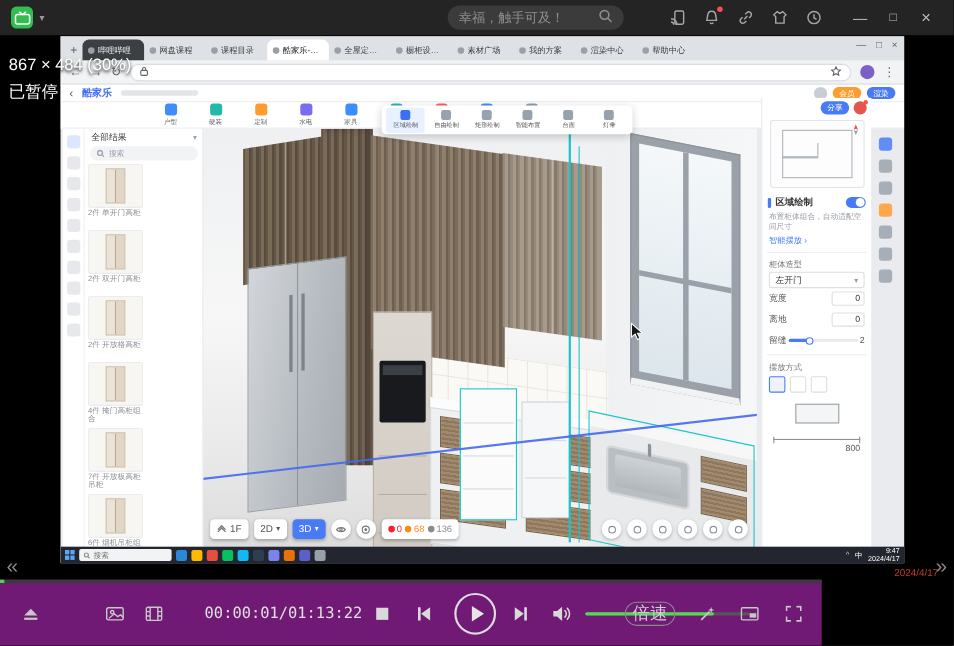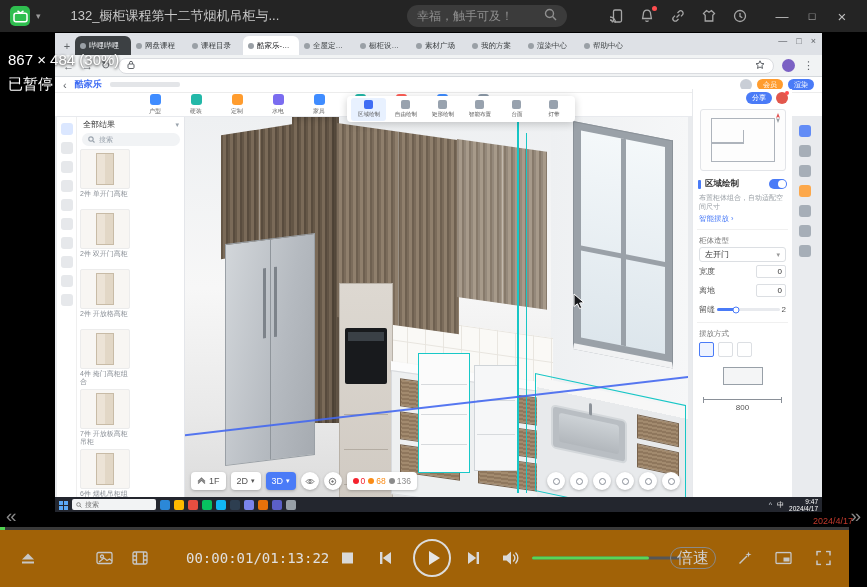--- a/index.html
+++ b/index.html
@@ -195,37 +195,37 @@
   .p-knob{position:absolute;left:30%;top:50%;width:7px;height:7px;border-radius:50%;background:#fff;
     border:1.5px solid #4a7bf7;transform:translate(-50%,-50%)}
   .p-place-row{display:flex;gap:4px;padding:2px 6px}
   .p-place{width:15px;height:15px;border:1px solid #dcdfe3;border-radius:2px}
   .p-place.sel{border-color:#4a7bf7;background:#eef3ff}
   .p-diagram{margin:8px 10px 0}
   .pd-wall{width:40px;height:18px;border:1.5px solid #98a0a8;margin:0 auto;background:#f4f5f6}
   .pd-dim{position:relative;margin-top:14px;height:1px;background:#8a9098}
   .pd-dim i{position:absolute;top:-2.5px;width:1px;height:6px;background:#8a9098}
   .pd-dim i.a{left:0}.pd-dim i.b{right:0}
-  .pd-val{text-align:center;color:#555;font-size:8px;margin-top:3px}
+  .pd-val{text-align:right;color:#555;font-size:8px;margin-top:3px}
 
   .rail{position:absolute;left:740px;top:88px;width:20px;height:240px;display:flex;
     flex-direction:column;align-items:center;gap:8px;padding-top:4px}
   .rail-ic{width:12px;height:12px;border-radius:3px;flex:none;opacity:.85}
 
   
   .taskbar{position:absolute;left:0;top:464px;width:767px;height:15px;background:#23262e;
     display:flex;align-items:center;gap:4px;padding:0 4px;z-index:60}
   .tkb-search{width:84px;height:11px;background:#f2f3f4;border-radius:2px;display:flex;
     align-items:center;gap:3px;padding:0 4px;color:#777;font-size:7px;flex:none}
   .tkb-app{width:10px;height:10px;border-radius:2px;flex:none}
   .tkb-tray{margin-left:auto;display:flex;align-items:center;gap:5px;color:#cfd3da;font-size:7px}
   .tkb-clock{text-align:right;line-height:7px;font-size:6.5px;color:#fff}
 
   
-  .controls{position:absolute;left:0;top:527px;width:849px;height:60px;background:#a16207}
+  .controls{position:absolute;left:0;top:527px;width:747px;height:60px;background:#701a75}
   .progress{position:absolute;left:0;top:0;width:100%;height:3px;background:#3a3a3a;cursor:pointer}
   .played{height:100%;background:#52d252}
   .cbtn{position:absolute;top:31px;transform:translateY(-50%);display:flex;align-items:center;
     justify-content:center;cursor:pointer}
   .time{position:absolute;left:186px;top:31px;transform:translateY(-50%);
     font-family:"DejaVu Sans Mono",monospace;font-size:14px;color:#e0e0e0}
   .playbtn{left:413px;width:38px;height:38px;border:2px solid #dcdcdc;border-radius:50%}
   .playbtn svg{margin-left:3px}
   .vol{position:absolute;left:532px;top:31px;transform:translateY(-50%);width:150px;height:3px;
     background:#565656;border-radius:2px;cursor:pointer}
@@ -239,21 +239,20 @@
 <div class="app">
 
   <header class="titlebar">
     <div class="logo">
       <svg width="15" height="13" viewBox="0 0 15 13" fill="none" stroke="#fff" stroke-width="1.5">
           <rect x="1" y="3.2" width="13" height="8.6" rx="2"></rect>
           <path d="M4.5 0.8 L7.5 3.2 L10.5 0.8"></path>
         </svg>
     </div>
     <span class="menu-chev">▾</span>
-    <div class="tb-title">132_橱柜课程第十二节烟机吊柜与...</div>
     <div class="tb-spacer"></div>
     <div class="searchbox">
       <span>幸福，触手可及！</span>
       <span>
         <svg width="13" height="13" fill="none" stroke="#8f8f8f" stroke-width="1.4">
             <circle cx="5.5" cy="5.5" r="4"></circle>
             <path d="M8.6 8.6 L12 12"></path>
           </svg>
       </span>
     </div>

